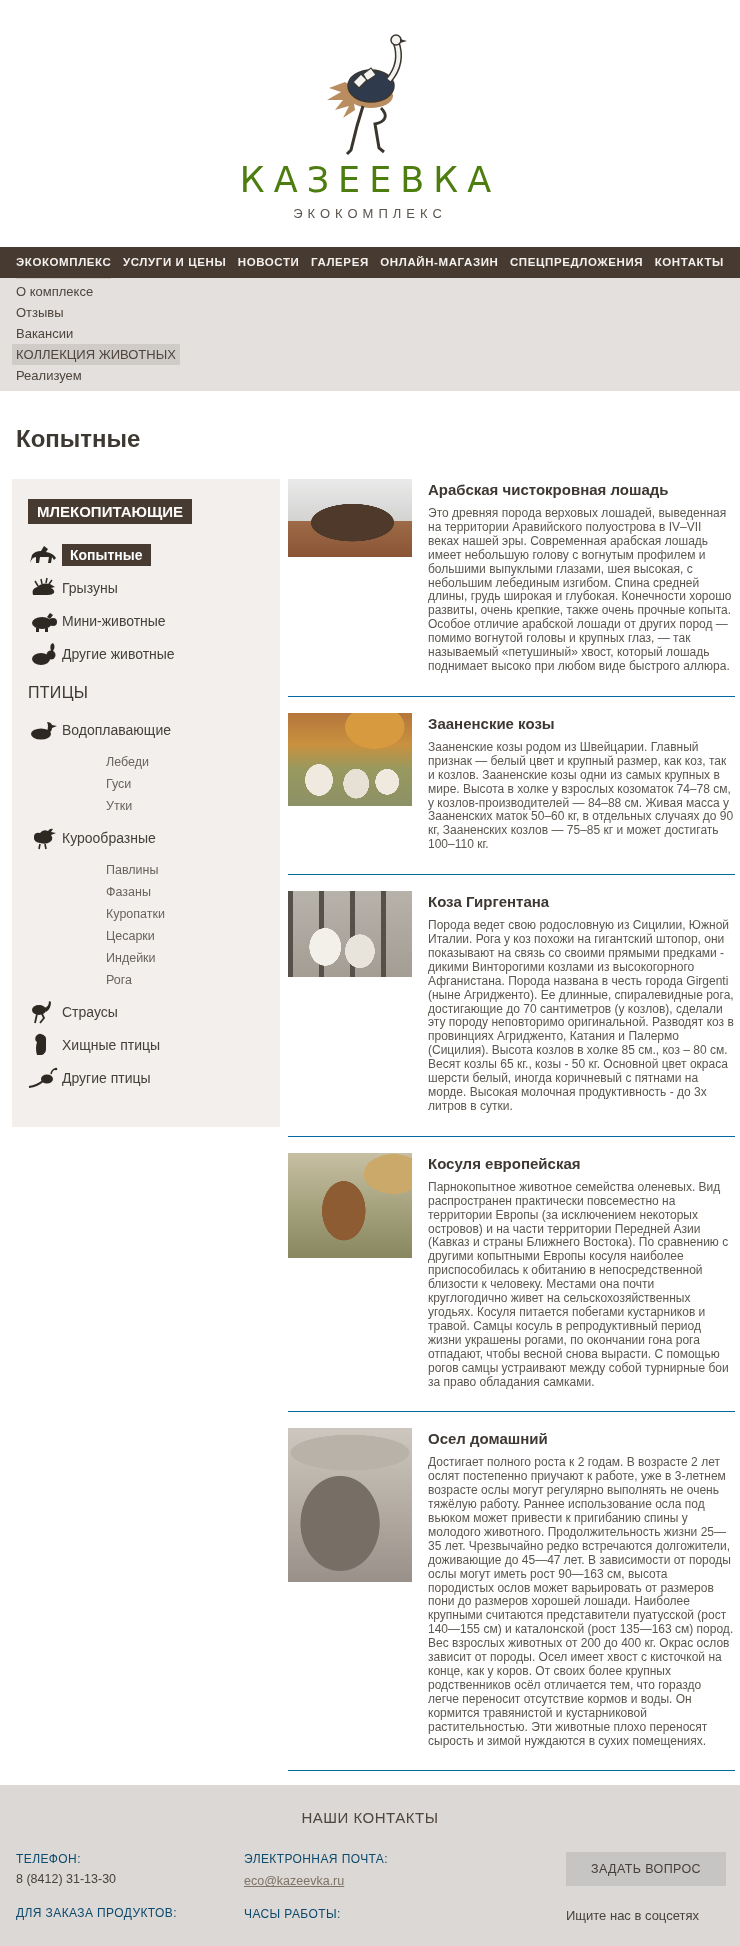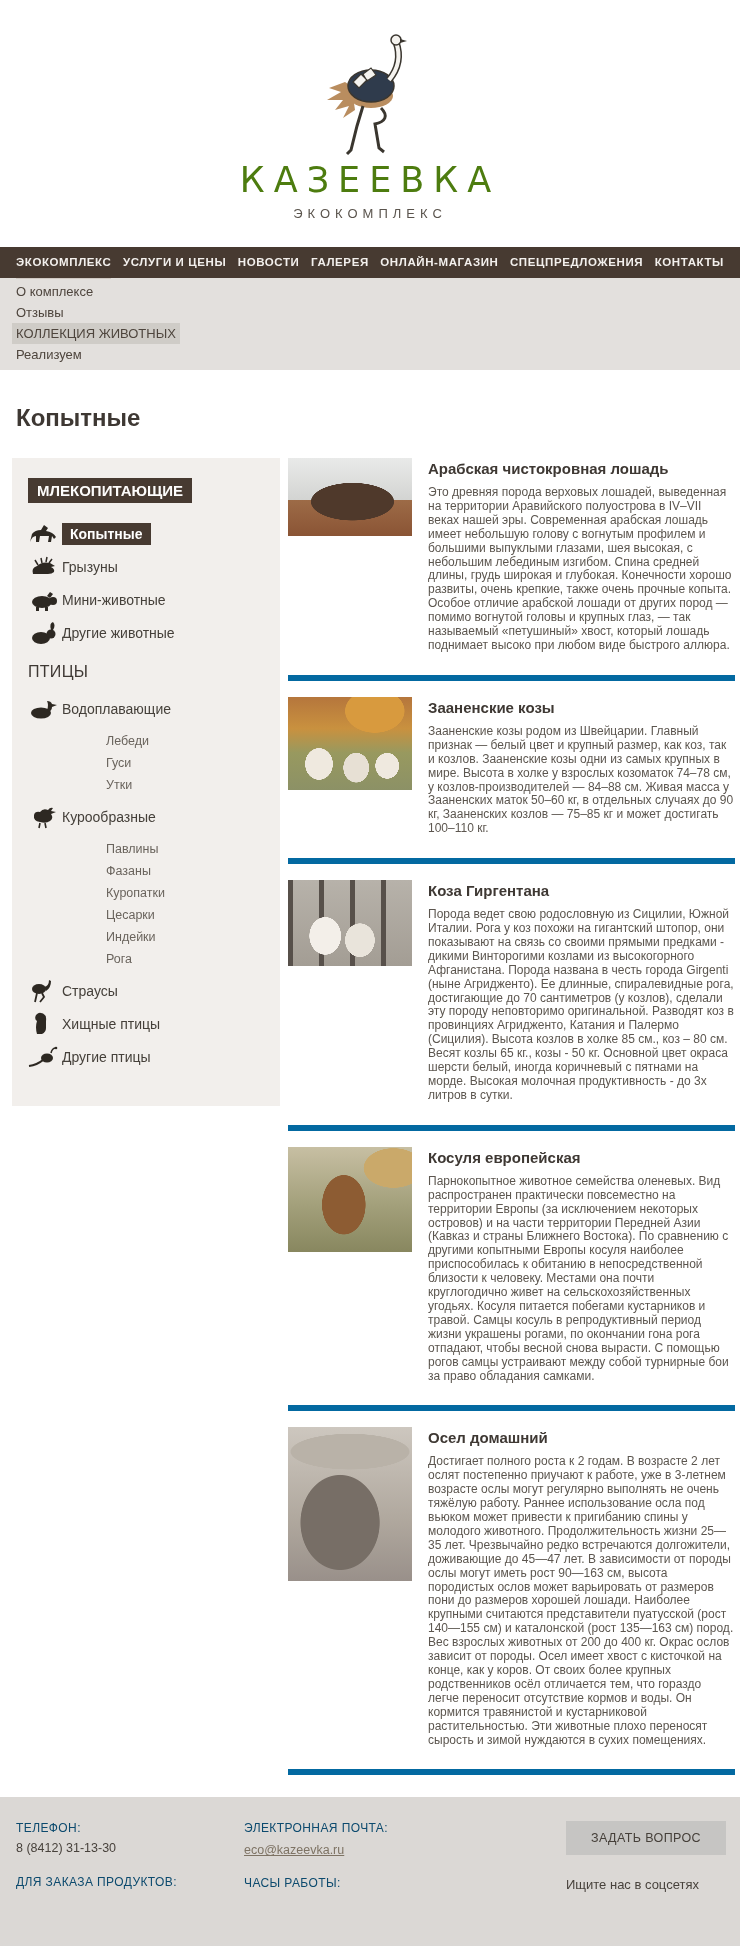--- a/index.html
+++ b/index.html
@@ -33,22 +33,22 @@
   .side-row { display:flex; align-items:center; margin:9px 0; }
   .side-row .ic { width:34px; flex:0 0 34px; display:flex; align-items:center; }
   .side-row .ic svg { display:block; }
   .side-row a { font-size:14px; color:#45403a; text-decoration:none; }
   .side-row a.sel { background:#473a31; color:#fff; font-weight:bold; padding:3px 8px; }
   .side-section { font-size:16px; color:#3e3833; margin:18px 0 16px; letter-spacing:.3px; }
   .sub-list { margin:2px 0 6px 78px; }
   .sub-list a { display:block; font-size:12.5px; color:#6a645d; text-decoration:none; line-height:22px; }
   
   .main-col { flex:1; padding:0 5px 0 8px; }
-  .animal { display:flex; border-bottom:6px solid #0369a1; padding-bottom:22px; margin-bottom:16px; }
-  .animal:last-child { margin-bottom:8px; }
+  .animal { display:flex; border-bottom:1px solid #0369a1; padding-bottom:22px; margin-bottom:16px; }
+  .animal:last-child { margin-bottom:0; }
   .thumb { width:124px; flex:0 0 124px; margin-right:16px; }
   .a-body h3 { font-size:15px; color:#3e3833; margin:2px 0 9px; }
   .a-body p { font-size:12px; line-height:13.9px; color:#5c564f; max-width:308px; }
   .thumb-1 { height:78px;
     background:
       radial-gradient(ellipse 42px 19px at 52% 56%, #4f392b 98%, transparent 100%),
       linear-gradient(180deg,#e9eae9 0%,#d3d4d2 54%,#9d6b47 54%,#8a5435 100%); }
   .thumb-2 { height:93px;
     background:
       radial-gradient(ellipse 14px 16px at 25% 72%, #efe9df 98%, transparent 100%),
@@ -114,20 +114,21 @@
   <a href="#">НОВОСТИ</a>
   <a href="#">ГАЛЕРЕЯ</a>
   <a href="#">ОНЛАЙН-МАГАЗИН</a>
   <a href="#">СПЕЦПРЕДЛОЖЕНИЯ</a>
   <a href="#">КОНТАКТЫ</a>
 </nav>
 
 <div class="submenu">
   <a href="#"><span class="hl">О комплексе</span></a>
   <a href="#"><span class="hl">Отзывы</span></a>
+  <a href="#"><span class="hl">Вакансии</span></a>
   <a href="#" class="active"><span class="hl">КОЛЛЕКЦИЯ ЖИВОТНЫХ</span></a>
   <a href="#"><span class="hl">Реализуем</span></a>
 </div>
 
 <h1 class="page-title">Копытные</h1>
 
 <div class="content">
 
   <aside class="sidebar">
     <span class="cat-badge">МЛЕКОПИТАЮЩИЕ</span>
@@ -281,20 +282,21 @@
       <div class="a-body">
         <h3>Осел домашний</h3>
         <p>Достигает полного роста к 2 годам. В возрасте 2 лет ослят постепенно приучают к работе, уже в 3-летнем возрасте ослы могут регулярно выполнять не очень тяжёлую работу. Раннее использование осла под вьюком может привести к пригибанию спины у молодого животного. Продолжительность жизни 25—35 лет. Чрезвычайно редко встречаются долгожители, доживающие до 45—47 лет. В зависимости от породы ослы могут иметь рост 90—163 см, высота породистых ослов может варьировать от размеров пони до размеров хорошей лошади. Наиболее крупными считаются представители пуатусской (рост 140—155 см) и каталонской (рост 135—163 см) пород. Вес взрослых животных от 200 до 400 кг. Окрас ослов зависит от породы. Осел имеет хвост с кисточкой на конце, как у коров. От своих более крупных родственников осёл отличается тем, что гораздо легче переносит отсутствие кормов и воды. Он кормится травянистой и кустарниковой растительностью. Эти животные плохо переносят сырость и зимой нуждаются в сухих помещениях.</p>
       </div>
     </article>
 
   </main>
 </div>
 
 <footer class="site-footer">
+  <div class="f-title">НАШИ КОНТАКТЫ</div>
   <div class="f-grid">
 
     <div class="f-col-a">
       <div class="f-block">
         <div class="f-label">ТЕЛЕФОН:</div>
         <div class="f-val">8 (8412) 31-13-30</div>
       </div>
       <div class="f-block">
         <div class="f-label">ДЛЯ ЗАКАЗА ПРОДУКТОВ:</div>
 

